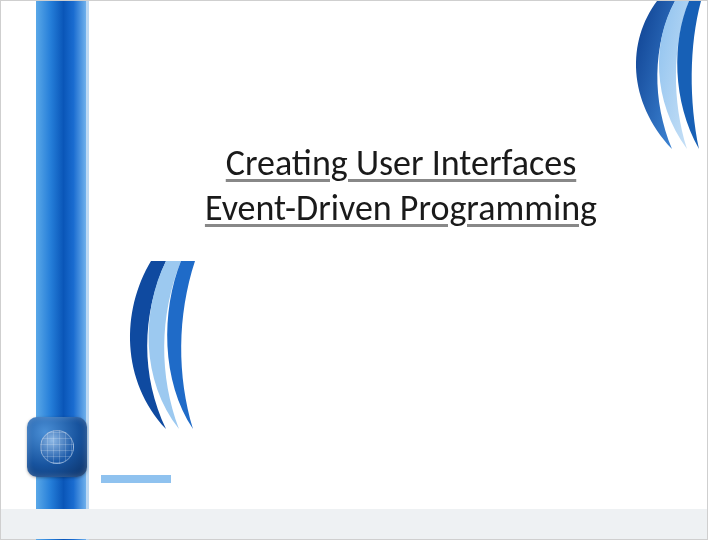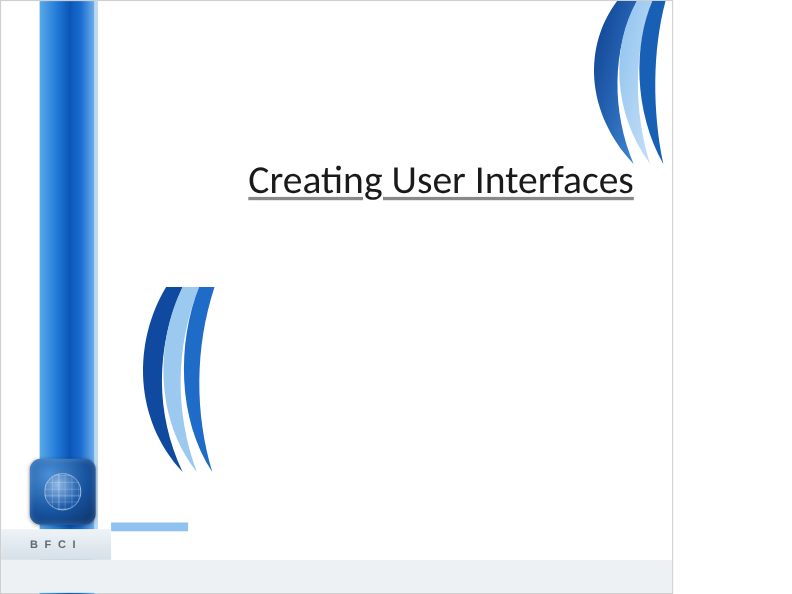--- a/index.html
+++ b/index.html
@@ -1,20 +1,20 @@
 <!DOCTYPE html>
 <html><head>
 <meta charset="utf-8">
 <style>
   * { margin: 0; padding: 0; box-sizing: border-box; }
   html, body { width: 720px; height: 540px; overflow: hidden; font-family: Calibri, "Segoe UI", Arial, sans-serif; background: #fff; }
 
   .slide {
     position: relative;
-    width: 612px;
+    width: 708px;
     height: 540px;
     background: #ffffff;
     border: 1px solid #cfcfcf;
   }
 
   
   .sidebar-stripe {
     position: absolute;
     left: 35px;
     top: 0;
@@ -147,25 +147,25 @@
   </svg>
 
   <svg class="swoosh-mid" viewBox="0 0 90 170">
     <path d="M40 0 C 10 50, 10 120, 55 168 C 30 115, 30 55, 55 0 Z" fill="#0f4aa0"></path>
     <path d="M55 0 C 30 50, 30 120, 68 168 C 48 115, 48 55, 70 0 Z" fill="#9cc9f0"></path>
     <path d="M70 0 C 50 50, 50 120, 82 168 C 66 115, 66 55, 84 0 Z" fill="#1f6bc8"></path>
   </svg>
 
   <div class="title-block">
     <div class="title-line">Creating User Interfaces</div>
+    <div class="title-line">Event-Driven Programming</div>
   </div>
 
   <div class="logo-badge">
     <div class="globe"></div>
   </div>
 
   <div class="footer-accent"></div>
 
-  <div class="bfci-block">BFCI</div>
 
 
   <div class="ground"></div>
 </div>
 
 </body></html>

